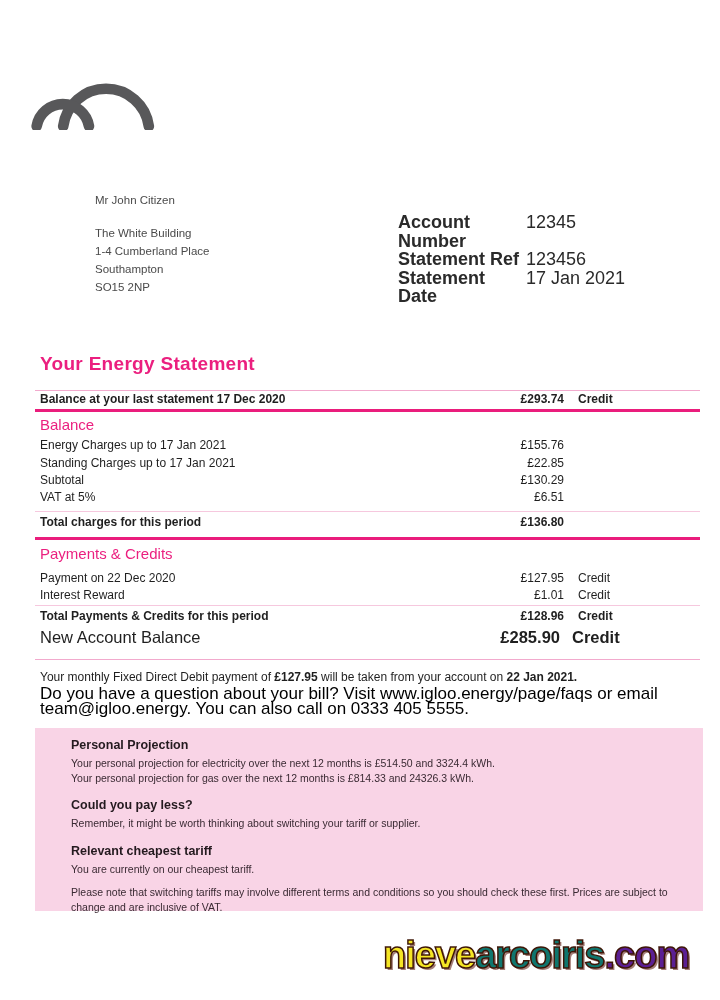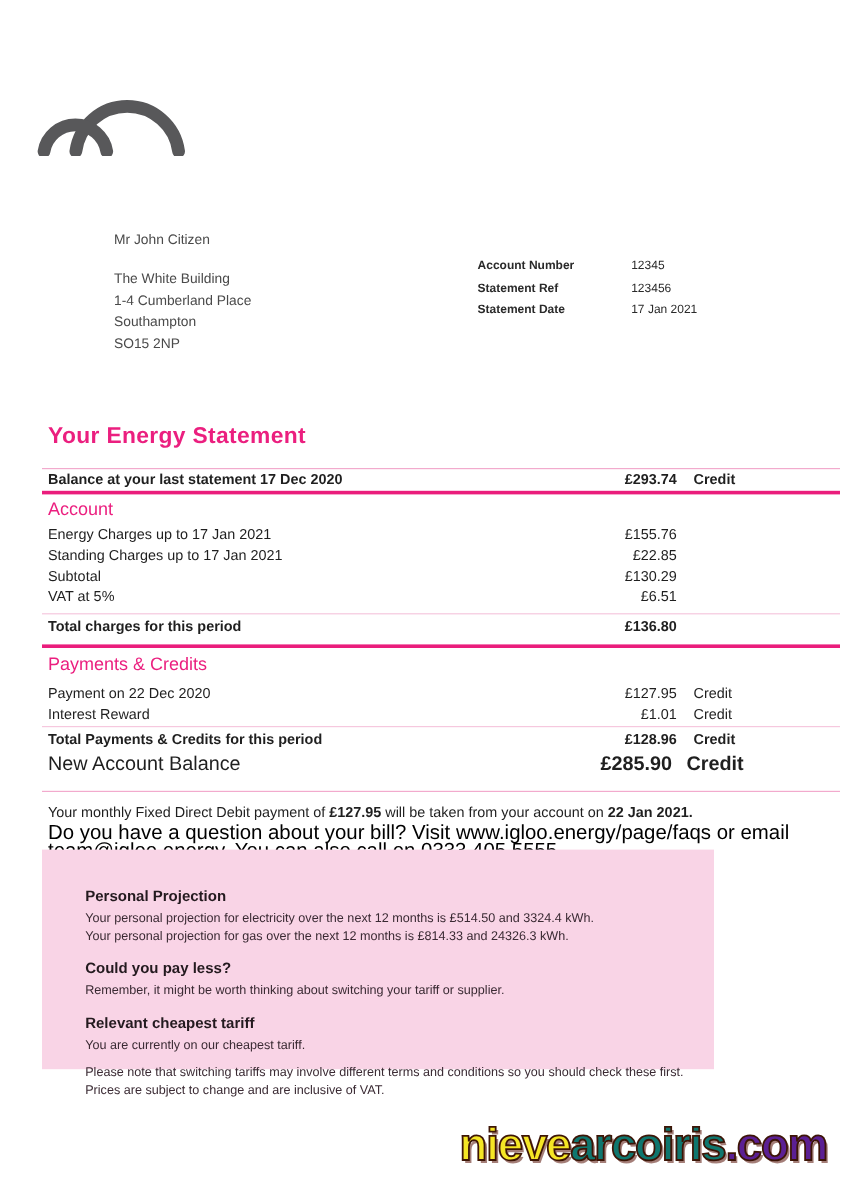--- a/index.html
+++ b/index.html
@@ -16,21 +16,21 @@
     color:#eb1f7f; font-size:50px; font-weight:bold; letter-spacing:-3px; line-height:0.9;
   }
   .logo-arch { width:128px; height:72px; margin-left:-6px; margin-bottom:2px; }
 
   
   .recipient { position:absolute; left:95px; top:194px; font-size:11.5px; color:#4a4a4a; }
   .recip-name { margin-bottom:18px; }
   .recipient .addr-line { line-height:18px; }
 
   
-  .account { position:absolute; left:398px; top:213px; font-size:10px; }
+  .account { position:absolute; left:398px; top:213px; font-size:18px; }
   .acc-row { display:flex; line-height:18.5px; }
   .acc-label { width:128px; font-weight:bold; color:#2a2a2a; }
   .acc-value { color:#2a2a2a; }
 
   
   .stmt-title { position:absolute; left:40px; top:353px; font-size:19px; font-weight:bold; color:#eb1f7f; letter-spacing:0.3px; }
 
   
   .hr { position:absolute; left:35px; width:665px; }
   .hr-light { height:1px; background:#f2aacd; }
@@ -48,22 +48,22 @@
   .row.big .amt { width:92px; font-weight:bold; }
   .row.big .status { font-weight:bold; width:52px; padding-left:12px; }
 
   
   .dd-para { position:absolute; left:40px; top:670px; width:618px; font-size:12px; line-height:15px; color:#1f1f1f; }
   .dd-para b { font-weight:bold; }
   .question-para { position:absolute; left:40px; top:686px; width:618px; font-size:17px; line-height:15px; color:#000000; }
 
   
   .proj-box {
-    position:absolute; left:35px; top:708px; width:560px; height:183px;
-    background:#f9d4e6; padding:28px 22px 10px 36px;
+    position:absolute; left:35px; top:728px; width:668px; height:183px;
+    background:#f9d4e6; padding:6px 22px 10px 36px;
   }
   .proj-heading { font-size:12.5px; font-weight:bold; color:#241a1f; margin-top:4px; margin-bottom:4px; }
   .proj-text { font-size:10.5px; color:#3a2a33; line-height:14.5px; }
   .proj-gap { height:9px; }
 
   
   .watermark {
     position:absolute; left:383px; top:934px;
     font-size:38px; font-weight:bold; letter-spacing:-1px; white-space:nowrap;
     -webkit-text-stroke:1.5px #3d1506;
@@ -111,21 +111,21 @@
   <div class="stmt-title">Your Energy Statement</div>
 
   <div class="hr hr-light" style="top:390px"></div>
   <div class="row bold" style="top:392px">
     <span class="lbl">Balance at your last statement 17 Dec 2020</span>
     <span class="amt">£293.74</span>
     <span class="status">Credit</span>
   </div>
   <div class="hr hr-strong" style="top:409px"></div>
 
-  <div class="section-heading" style="top:416px">Account</div>
+  <div class="section-heading" style="top:416px">Balance</div>
   <div class="row" style="top:438px">
     <span class="lbl">Energy Charges up to 17 Jan 2021</span>
     <span class="amt">£155.76</span>
     <span class="status"></span>
   </div>
   <div class="row" style="top:456px">
     <span class="lbl">Standing Charges up to 17 Jan 2021</span>
     <span class="amt">£22.85</span>
     <span class="status"></span>
   </div>

